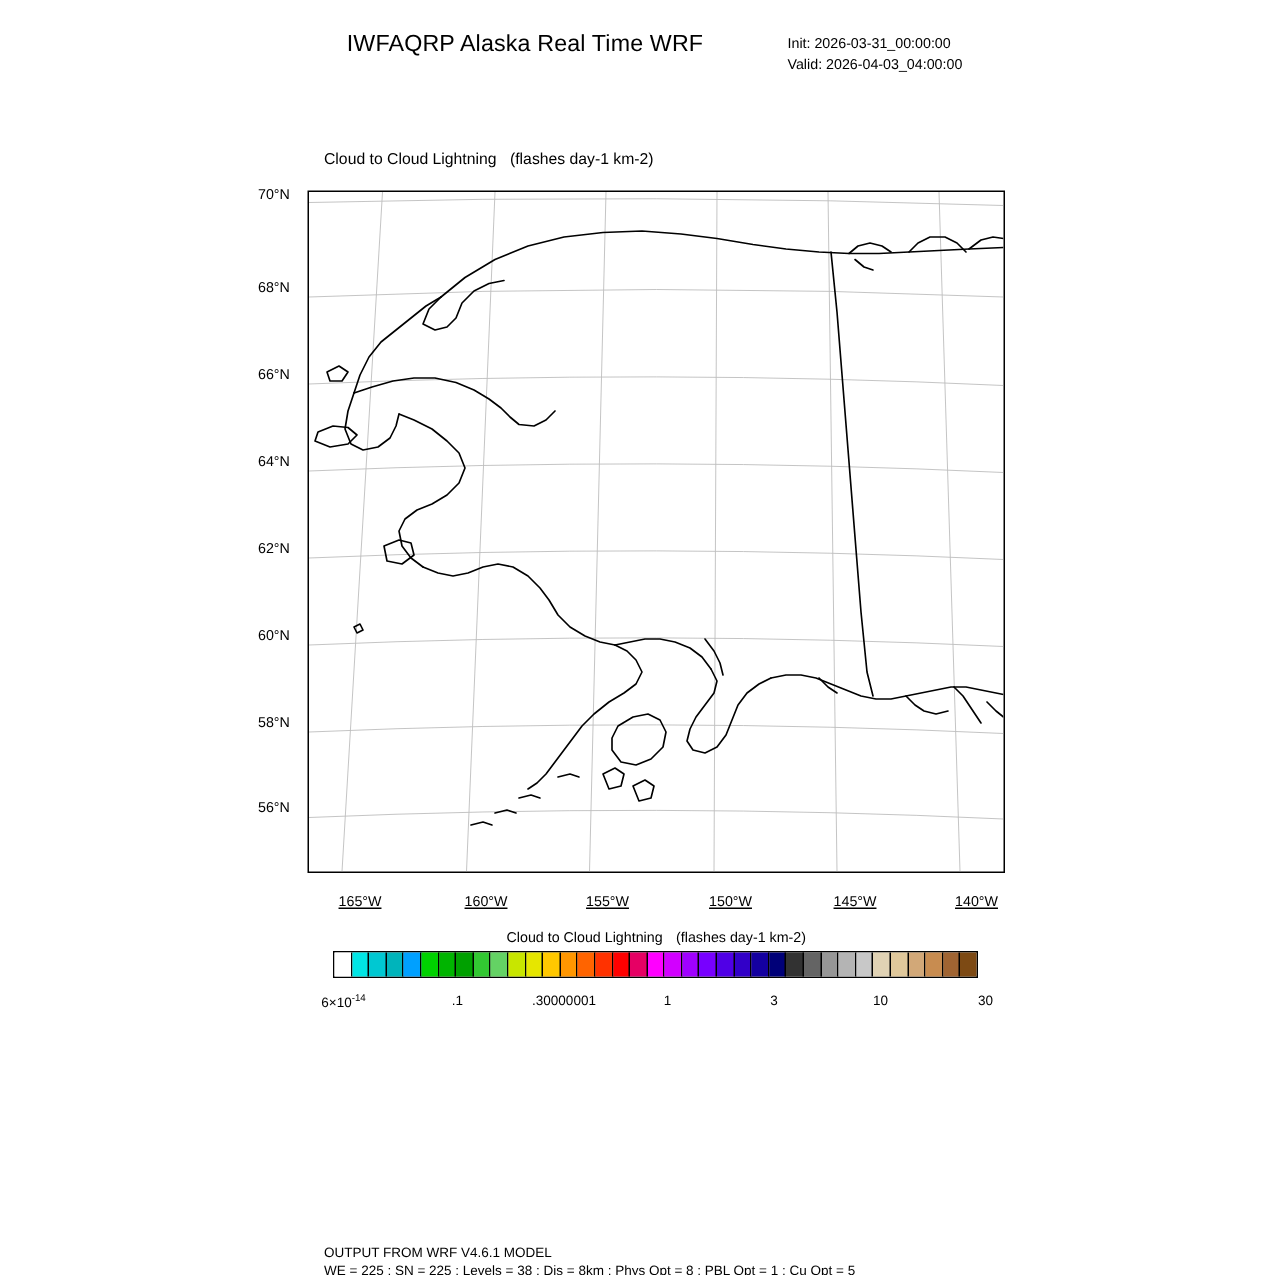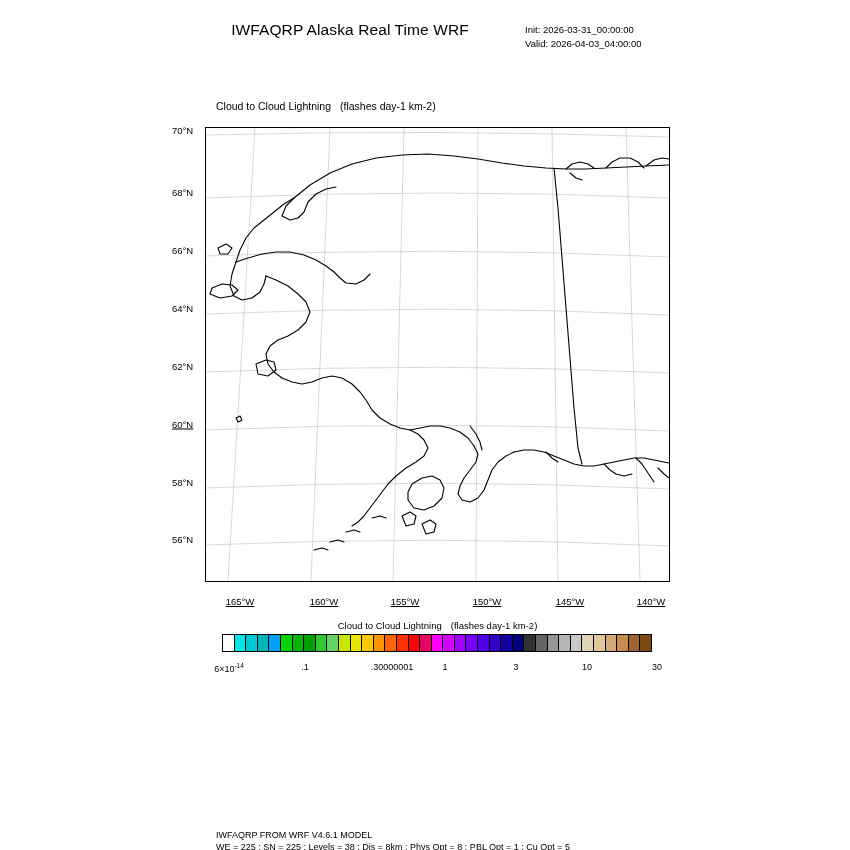--- a/index.html
+++ b/index.html
@@ -156,21 +156,21 @@
 
   <div class="field-label">
     <span>Cloud to Cloud Lightning</span><span class="units">(flashes day-1 km-2)</span>
   </div>
 
   <div class="ytick-inner" style="top:118px; left:172px;">70°N</div>
   <div class="ytick-inner" style="top:180px; left:172px;">68°N</div>
   <div class="ytick-inner" style="top:238px; left:172px;">66°N</div>
   <div class="ytick-inner" style="top:296px; left:172px;">64°N</div>
   <div class="ytick-inner" style="top:354px; left:172px;">62°N</div>
-  <div class="ytick-inner" style="top:412px; left:172px;text-decoration:underline;">60°N</div>
+  <div class="ytick-inner" style="top:412px; left:172px;">60°N</div>
   <div class="ytick-inner" style="top:470px; left:172px;">58°N</div>
   <div class="ytick-inner" style="top:527px; left:172px;">56°N</div>
 
   <div class="xtick" style="left:240px;">165°W</div>
   <div class="xtick" style="left:324px;">160°W</div>
   <div class="xtick" style="left:405px;text-align:right;">155°W</div>
   <div class="xtick" style="left:487px;">150°W</div>
   <div class="xtick" style="left:570px;">145°W</div>
   <div class="xtick" style="left:651px;">140°W</div>
 
@@ -288,22 +288,22 @@
       <div class="swatch" style="background: rgb(224, 210, 180);"></div>
       <div class="swatch" style="background: rgb(224, 200, 155);"></div>
       <div class="swatch" style="background: rgb(210, 168, 120);"></div>
       <div class="swatch" style="background: rgb(200, 140, 80);"></div>
       <div class="swatch" style="background: rgb(160, 100, 50);"></div>
       <div class="swatch" style="background: rgb(125, 74, 20);"></div>
     </div>
 
   <div class="cbar-label" style="left:229px;"><span>6×10</span><sup>-14</sup></div>
   <div class="cbar-label" style="left:305px;">.1</div>
-  <div class="cbar-label" style="left:392px;">.30000001</div>
+  <div class="cbar-label" style="left:376px;">.30000001</div>
   <div class="cbar-label" style="left:445px;">1</div>
   <div class="cbar-label" style="left:516px;">3</div>
   <div class="cbar-label" style="left:587px;">10</div>
   <div class="cbar-label" style="left:657px;">30</div>
 
-  <div class="footer1">IWFAQRP FROM WRF V4.6.1 MODEL</div>
+  <div class="footer1">OUTPUT FROM WRF V4.6.1 MODEL</div>
   <div class="footer2">WE = 225 ; SN = 225 ; Levels = 38 ; Dis = 8km ; Phys Opt = 8 ; PBL Opt = 1 ; Cu Opt = 5</div>
 
 </div>
 
 </body></html>

